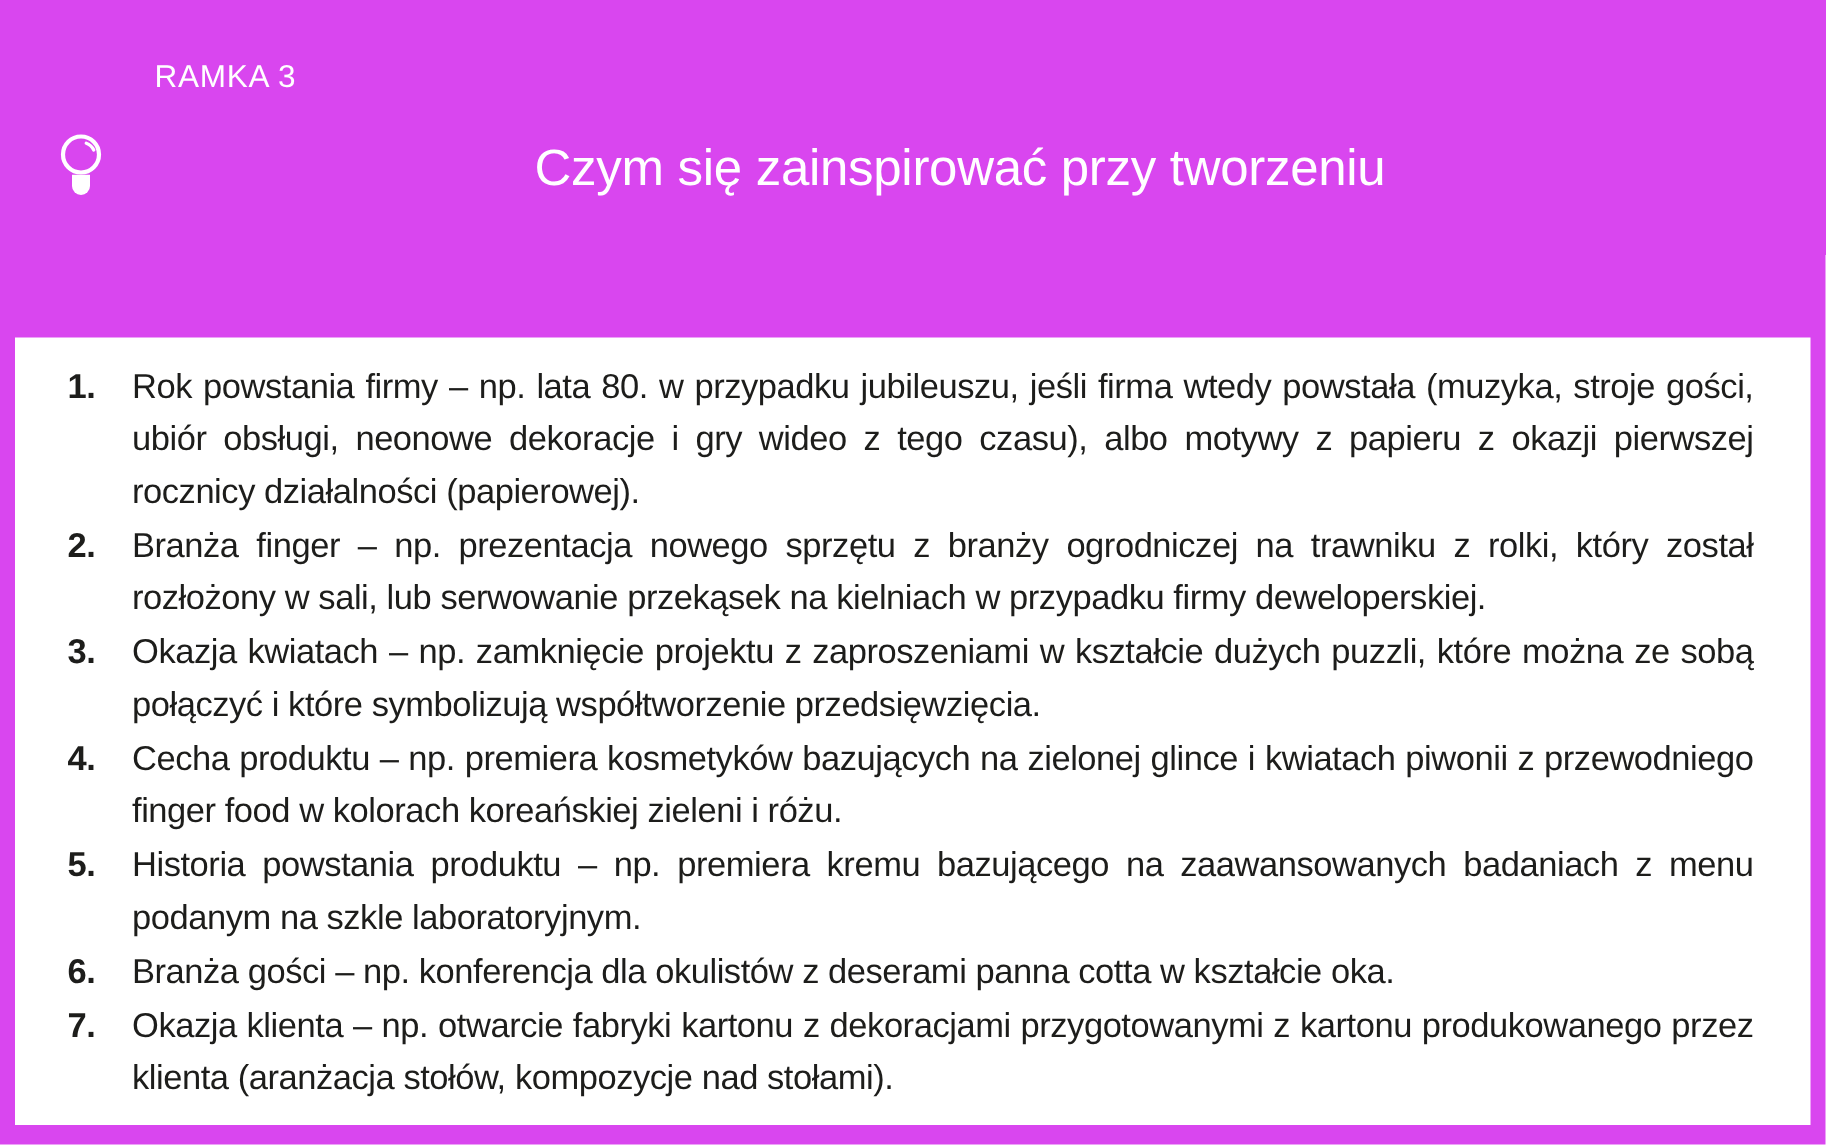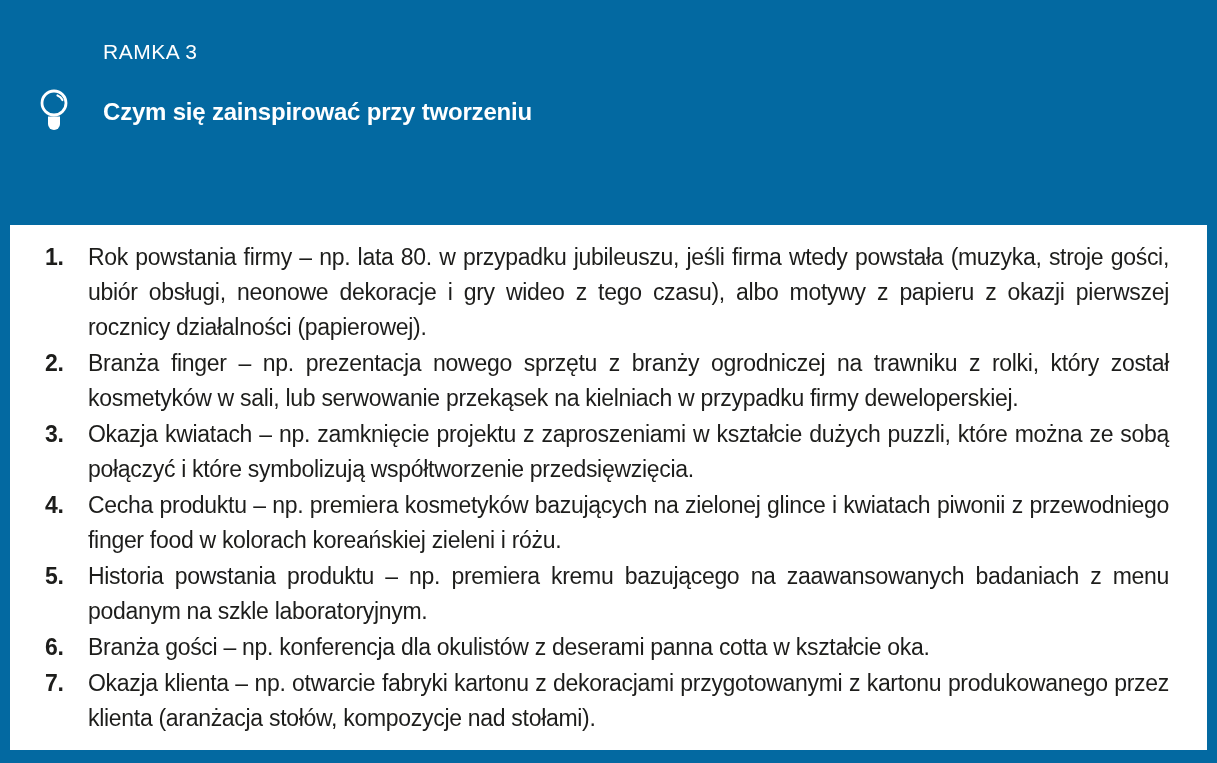--- a/index.html
+++ b/index.html
@@ -3,34 +3,35 @@
 <meta charset="utf-8">
 <style>
   html,body{margin:0;padding:0;}
   body{
     width:1217px;height:763px;overflow:hidden;
     font-family:"Liberation Sans", sans-serif;
     background:#ffffff;
   }
   .card{
     position:relative;width:1217px;height:763px;
-    background:#0369a1;
+    background:#d946ef;
   }
   
   .kicker{
     position:absolute;left:103px;top:40px;
     color:#ffffff;font-size:21px;font-weight:400;letter-spacing:0.5px;
   }
   .bulb-wrap{
     position:absolute;left:38px;top:88px;width:34px;height:56px;
   }
   .title{
     position:absolute;left:103px;top:80px;right:40px;
-    color:#ffffff;font-weight:700;font-size:24px;line-height:64px;
+    color:#ffffff;font-weight:400;font-size:34px;line-height:64px;
     letter-spacing:-0.2px;
+    text-align:center;
   }
   
   .content{
     position:absolute;left:10px;right:10px;top:225px;bottom:13px;
     background:#ffffff;
     box-sizing:border-box;
     padding:15px 38px 0 35px;
   }
   .row{
     display:flex;
@@ -67,21 +68,21 @@
 
   <div class="content">
 
     <div class="row">
       <div class="num">1.</div>
       <div class="itext"><b>Rok powstania firmy</b><span> – np. lata 80. w przypadku jubileuszu, jeśli firma wtedy powstała (muzyka, stroje gości, ubiór obsługi, neonowe dekoracje i gry wideo z tego czasu), albo motywy z papieru z okazji pierwszej rocznicy działalności (papierowej).</span></div>
     </div>
 
     <div class="row">
       <div class="num">2.</div>
-      <div class="itext"><b>Branża finger</b><span> – np. prezentacja nowego sprzętu z branży ogrodniczej na trawniku z rolki, który został kosmetyków w sali, lub serwowanie przekąsek na kielniach w przypadku firmy deweloperskiej.</span></div>
+      <div class="itext"><b>Branża finger</b><span> – np. prezentacja nowego sprzętu z branży ogrodniczej na trawniku z rolki, który został rozłożony w sali, lub serwowanie przekąsek na kielniach w przypadku firmy deweloperskiej.</span></div>
     </div>
 
     <div class="row">
       <div class="num">3.</div>
       <div class="itext"><b>Okazja kwiatach</b><span> – np. zamknięcie projektu z zaproszeniami w kształcie dużych puzzli, które można ze sobą połączyć i które symbolizują współtworzenie przedsięwzięcia.</span></div>
     </div>
 
     <div class="row">
       <div class="num">4.</div>
       <div class="itext"><b>Cecha produktu</b><span> – np. premiera kosmetyków bazujących na zielonej glince i kwiatach piwonii z przewodniego finger food w kolorach koreańskiej zieleni i różu.</span></div>

